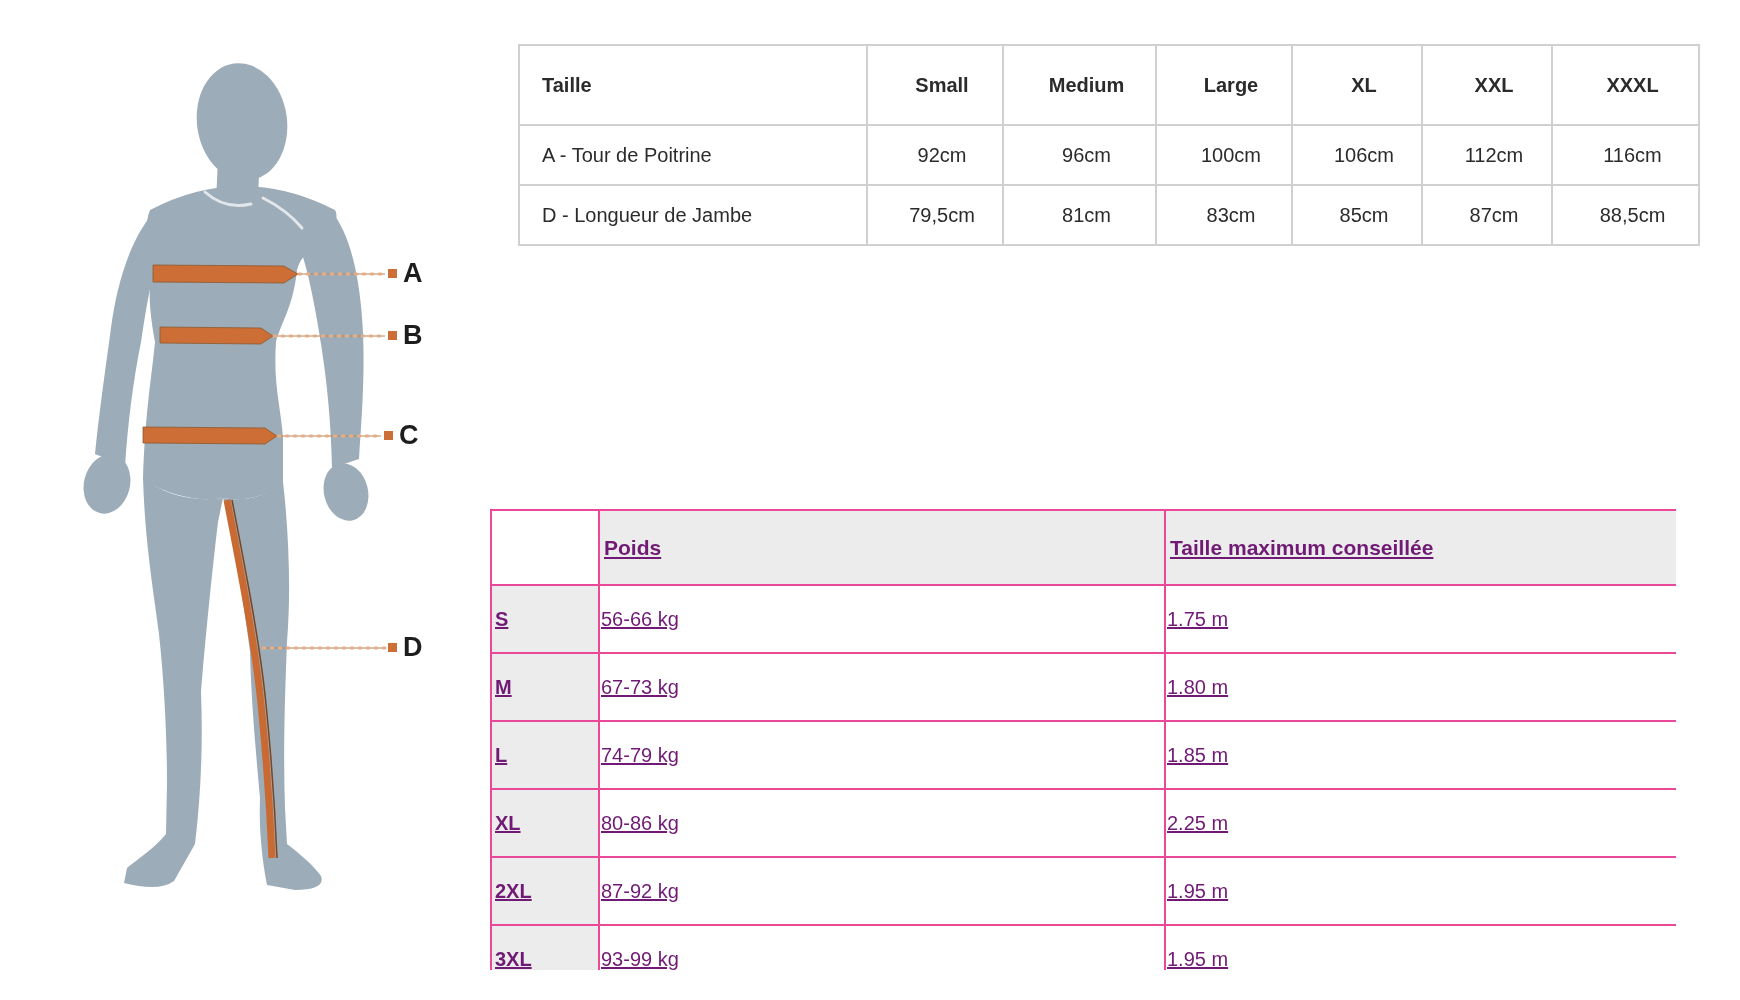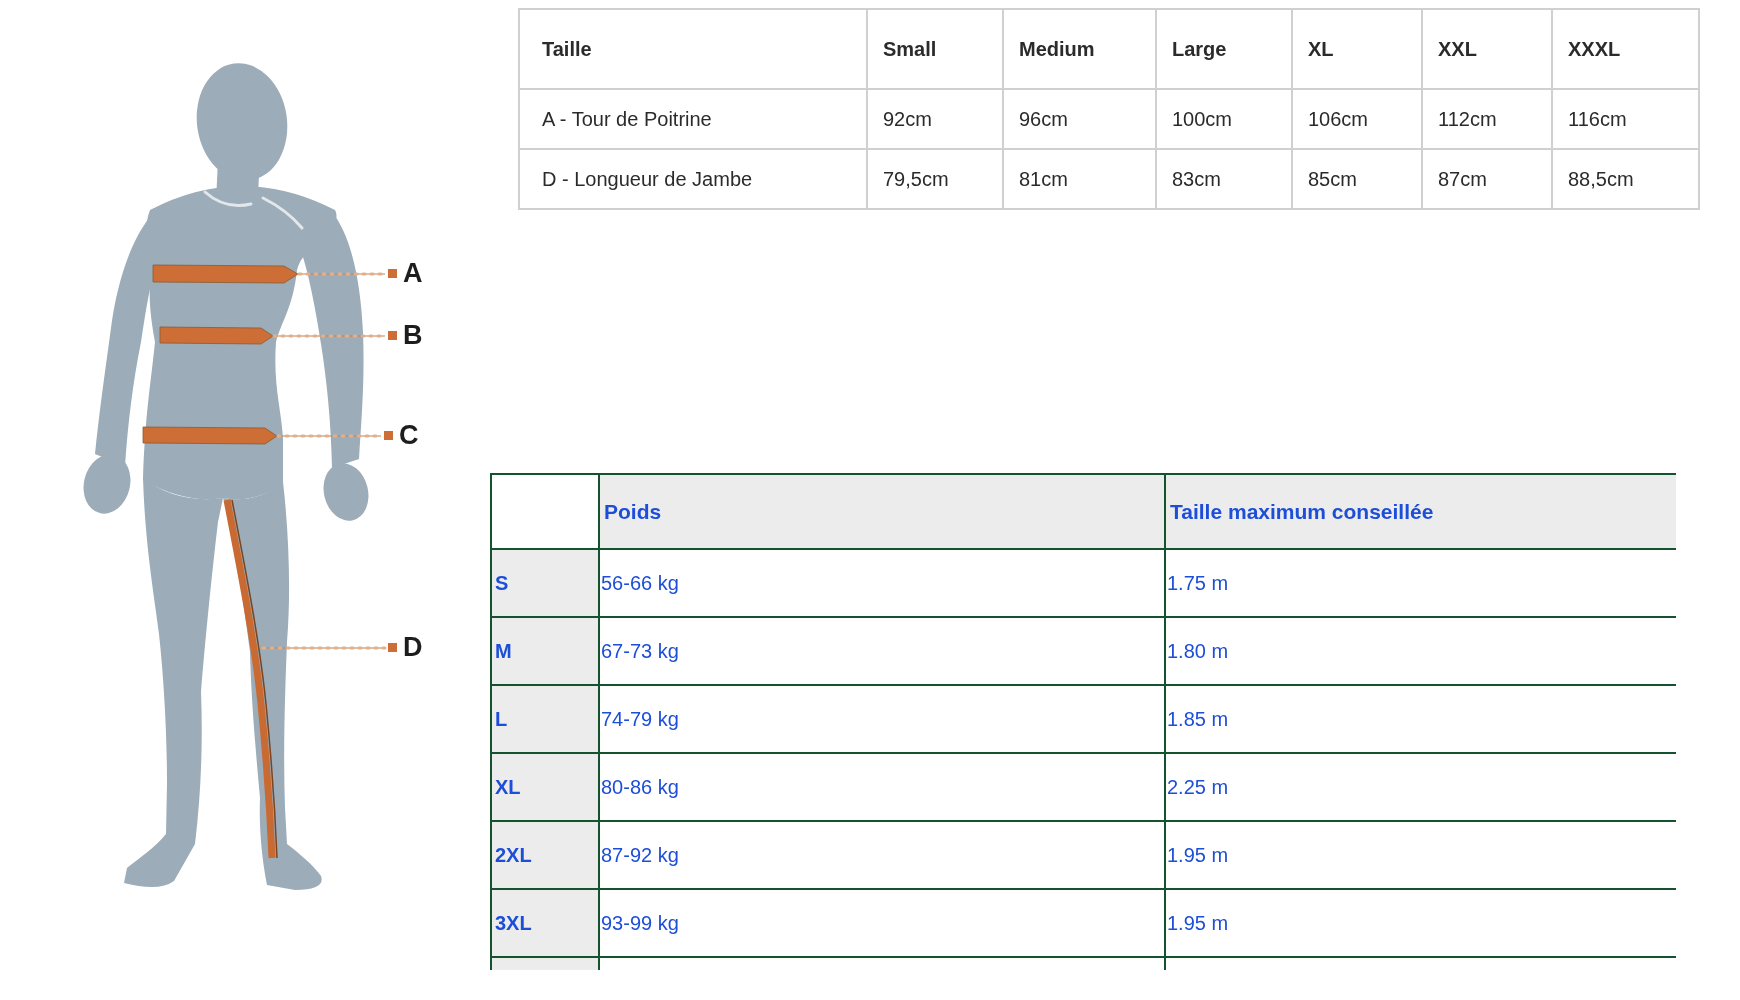--- a/index.html
+++ b/index.html
@@ -11,35 +11,35 @@
   
   .figure-wrap{position:absolute;left:55px;top:52px;width:360px;height:860px;}
   .figure-wrap svg{position:absolute;left:0;top:0;}
   .measure-label{
     position:absolute;font-size:27px;font-weight:800;color:#1d1d1d;
     letter-spacing:1px;line-height:1;
   }
 
   
   .size-table-wrap{position:absolute;left:518px;top:8px;width:1180px;}
-  table{border-collapse:collapse;table-layout:fixed;width:100%;}
+  table{border-collapse:collapse;table-layout:fixed;width:100%;margin-top:36px;}
   .size-table td,.size-table th{
-    border:2px solid #d0d0d0;font-size:20px;text-align:left;
+    border:2px solid #d0d0d0;font-size:20px;text-align:center;
     vertical-align:middle;color:#2b2b2b;background:#ffffff;overflow:hidden;white-space:nowrap;padding-left:15px;
   }
   .size-table th{font-weight:700;}
   .size-table .h-head{height:80px;}
   .size-table .h-row{height:60px;}
   .size-table .cell-left{text-align:left;padding-left:22px;}
 
   
   .weight-table-wrap{position:absolute;left:490px;top:473px;width:1186px;height:497px;overflow:hidden;}
   .weight-table td,.weight-table th{
-    border:2px solid #14532d;font-size:20px;vertical-align:middle;
-    color:#1d4ed8;background:#ffffff;overflow:hidden;white-space:nowrap;
+    border:2px solid #ec4899;font-size:20px;vertical-align:middle;
+    color:#701a75;background:#ffffff;overflow:hidden;white-space:nowrap;text-decoration:underline;
   }
   .weight-table .h-head{height:75px;}
   .weight-table .h-row{height:68px;}
   .weight-table .h-partial{height:30px;}
   .weight-table .gray{background:#ececec;}
   .weight-table .white{background:#ffffff;}
   .weight-table th{font-weight:700;text-align:left;padding-left:4px;font-size:21px;}
   .weight-table .size-col{font-weight:700;text-align:left;padding-left:3px;background:#ececec;}
   .weight-table .val{text-align:left;}
 </style>

